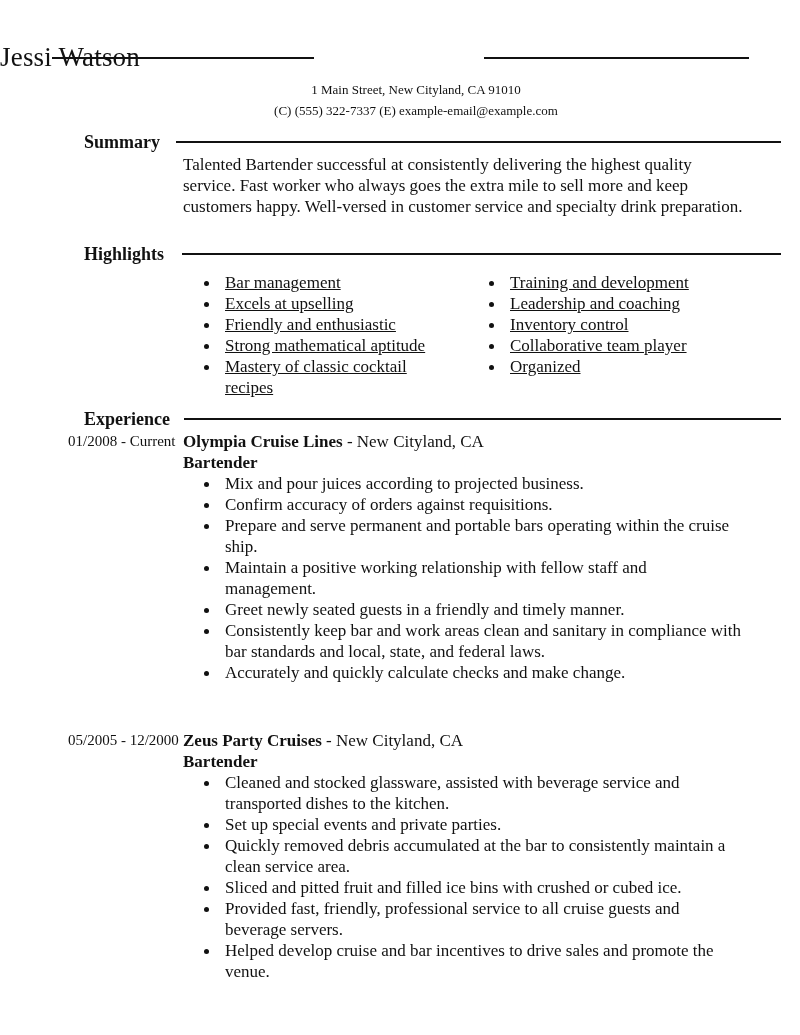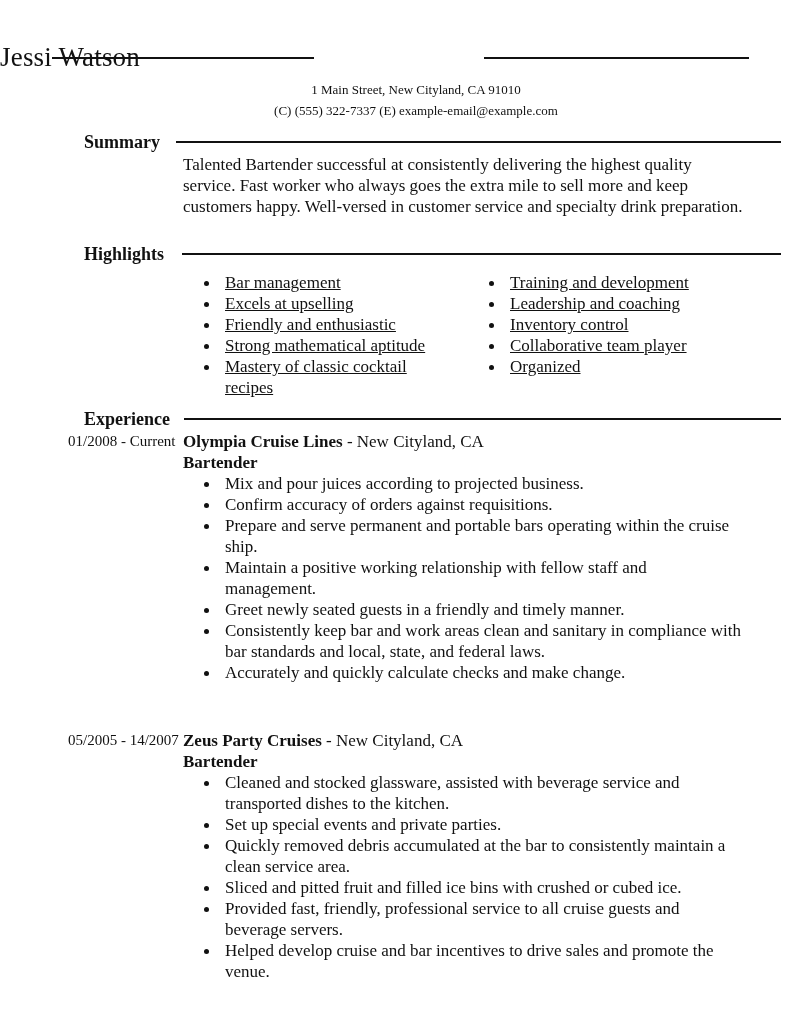--- a/index.html
+++ b/index.html
@@ -100,21 +100,21 @@
       <li>Prepare and serve permanent and portable bars operating within the cruise ship.</li>
       <li>Maintain a positive working relationship with fellow staff and management.</li>
       <li>Greet newly seated guests in a friendly and timely manner.</li>
       <li>Consistently keep bar and work areas clean and sanitary in compliance with bar standards and local, state, and federal laws.</li>
       <li>Accurately and quickly calculate checks and make change.</li>
     </ul>
   </div>
 </div>
 
 <div class="job" style="top:730px;">
-  <div class="job-date">05/2005 - 14/2007</div>
+  <div class="job-date">05/2005 - 12/2000</div>
   <div class="job-body">
     <div class="job-line"><span class="job-company">Zeus Party Cruises</span><span> - New Cityland, CA</span></div>
     <div class="job-title">Bartender</div>
     <ul class="bullet-list job-bullets">
       <li>Cleaned and stocked glassware, assisted with beverage service and transported dishes to the kitchen.</li>
       <li>Set up special events and private parties.</li>
       <li>Quickly removed debris accumulated at the bar to consistently maintain a clean service area.</li>
       <li>Sliced and pitted fruit and filled ice bins with crushed or cubed ice.</li>
       <li>Provided fast, friendly, professional service to all cruise guests and beverage servers.</li>
       <li>Helped develop cruise and bar incentives to drive sales and promote the venue.</li>

